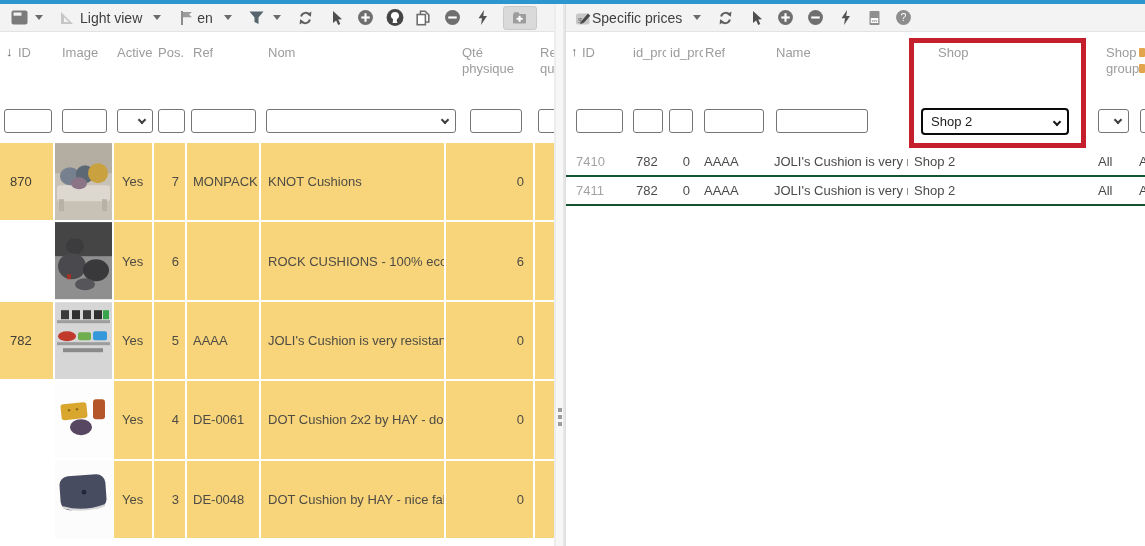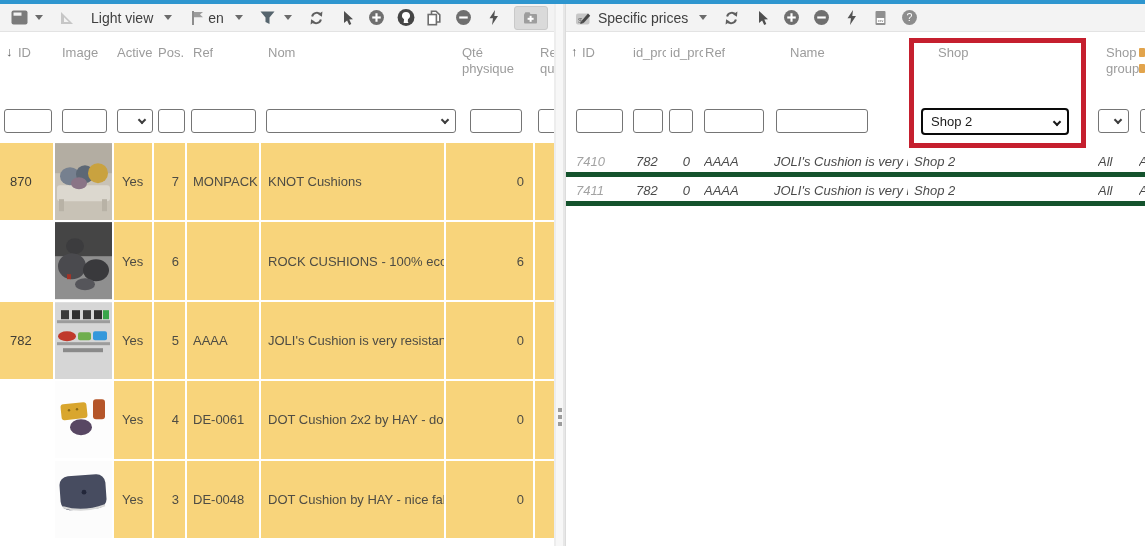--- a/index.html
+++ b/index.html
@@ -36,21 +36,21 @@
   .c-act { left:114px; width:38px;  padding-left:8px; }
   .c-pos { left:154px; width:31px;  justify-content:flex-end; padding-right:6px; }
   .c-ref { left:187px; width:72px;  padding-left:6px; }
   .c-nom { left:261px; width:183px; padding-left:7px; }
   .c-qty { left:446px; width:87px;  justify-content:flex-end; padding-right:9px; }
   .c-x   { left:535px; width:19px; }
   .c-img svg { display:block; width:57px; height:77.4px; }
 
   
   .rrows { position:absolute; top:148px; left:0; width:580px; }
-  .rrow { position:relative; height:29px; border-bottom:5px solid #14532d;font-style:italic; }
+  .rrow { position:relative; height:29px; border-bottom:2px solid #14532d; }
   .rcell { position:absolute; top:0; height:28px; line-height:28px; color:#4a4a4a; overflow:hidden; white-space:nowrap; cursor:default; }
   .r-id  { left:10px;  width:40px; color:#a3a3a3; }
   .r-p1  { left:70px;  width:30px; }
   .r-p2  { left:100px; width:24px; text-align:right; }
   .r-ref { left:138px; width:62px; }
   .r-nam { left:208px; width:134px; }
   .r-shp { left:348px; width:150px; }
   .r-sg  { left:532px; width:36px; }
   .r-nx  { left:573px; width:8px; }
 
@@ -75,21 +75,21 @@
             <rect x="2.5" y="2.5" width="8" height="3.2" fill="#f2f2f2"></rect>
           </svg>
       </span>
       <span class="caret" style="margin-left:7px"></span>
       <span class="ticon" style="margin-left:15px">
         <svg width="16" height="16" viewBox="0 0 16 16">
             <path d="M2 14 L14 14 L2 2 Z" fill="#c6c6c6"></path>
             <path d="M5 12 L9.8 12 L5 7.2 Z" fill="#f3f3f3"></path>
           </svg>
       </span>
-      <span class="tlabel" style="margin-left:15px">Light view</span>
+      <span class="tlabel" style="margin-left:4px">Light view</span>
       <span class="caret" style="margin-left:11px"></span>
       <span class="ticon" style="margin-left:16px">
         <svg width="15" height="16" viewBox="0 0 15 16">
             <rect x="2" y="1" width="2" height="14" fill="#8d8d8d"></rect>
             <path d="M4 2 h9 l-3 2.6 L13 7.3 H4 Z" fill="#9c9c9c"></path>
           </svg>
       </span>
       <span class="tlabel" style="margin-left:2px">en</span>
       <span class="caret" style="margin-left:11px"></span>
       <span class="ticon" style="margin-left:16px">
@@ -296,21 +296,21 @@
   <div class="panel panel-right">
     <div class="toolbar">
       <span class="ticon" style="margin-left:8px">
         <svg width="17" height="16" viewBox="0 0 17 16">
             <rect x="1" y="3.5" width="13.5" height="11" rx="2" fill="#c7c7c7"></rect>
             <text x="3" y="12.5" font-size="8" fill="#6f6f6f">$</text>
             <path d="M6.5 11 L13 3.6 L15.2 5.8 L8.6 13 Z" fill="#474747"></path>
             <path d="M5.2 14 L6.5 11 L8.6 13 Z" fill="#474747"></path>
           </svg>
       </span>
-      <span class="tlabel" style="margin-left:6px">Specific prices</span>
+      <span class="tlabel" style="">Specific prices</span>
       <span class="caret" style="margin-left:11px"></span>
       <span class="ticon" style="margin-left:15px">
         <svg width="17" height="16" viewBox="0 0 16 16">
             <g stroke="#5f5f5f" stroke-width="2" fill="none">
               <path d="M3.6 6.4 A4.9 4.9 0 0 1 12.4 5"></path>
               <path d="M12.4 9.6 A4.9 4.9 0 0 1 3.6 11"></path>
             </g>
             <polygon points="13.9,1.6 13.4,6.7 9.6,4.3" fill="#5f5f5f"></polygon>
             <polygon points="2.1,14.4 2.6,9.3 6.4,11.7" fill="#5f5f5f"></polygon>
           </svg>
@@ -351,21 +351,21 @@
             <text x="8" y="11.5" font-size="10" text-anchor="middle" fill="#fff">?</text>
           </svg>
       </span>
     </div>
 
     <span class="sort" style="left:5px">↑</span>
     <span class="hcell" style="left:16px">ID</span>
     <span class="hcell" style="left:67px; width:33px">id_prc</span>
     <span class="hcell" style="left:104px; width:33px">id_prc</span>
     <span class="hcell" style="left:139px">Ref</span>
-    <span class="hcell" style="left:224px">Name</span>
+    <span class="hcell" style="left:210px">Name</span>
     <span class="hcell" style="left:372px">Shop</span>
     <span class="hcell" style="left:540px; width:42px; white-space:normal">Shop group</span>
     <span class="frag" style="left:573px; top:48px"></span>
     <span class="frag" style="left:573px; top:64px"></span>
 
     <input class="flt" style="left: 10px; width: 47px;">
     <input class="flt" style="left: 67px; width: 30px;">
     <input class="flt" style="left: 103px; width: 24px;">
     <input class="flt" style="left: 138px; width: 60px;">
     <input class="flt" style="left: 210px; width: 92px;">

